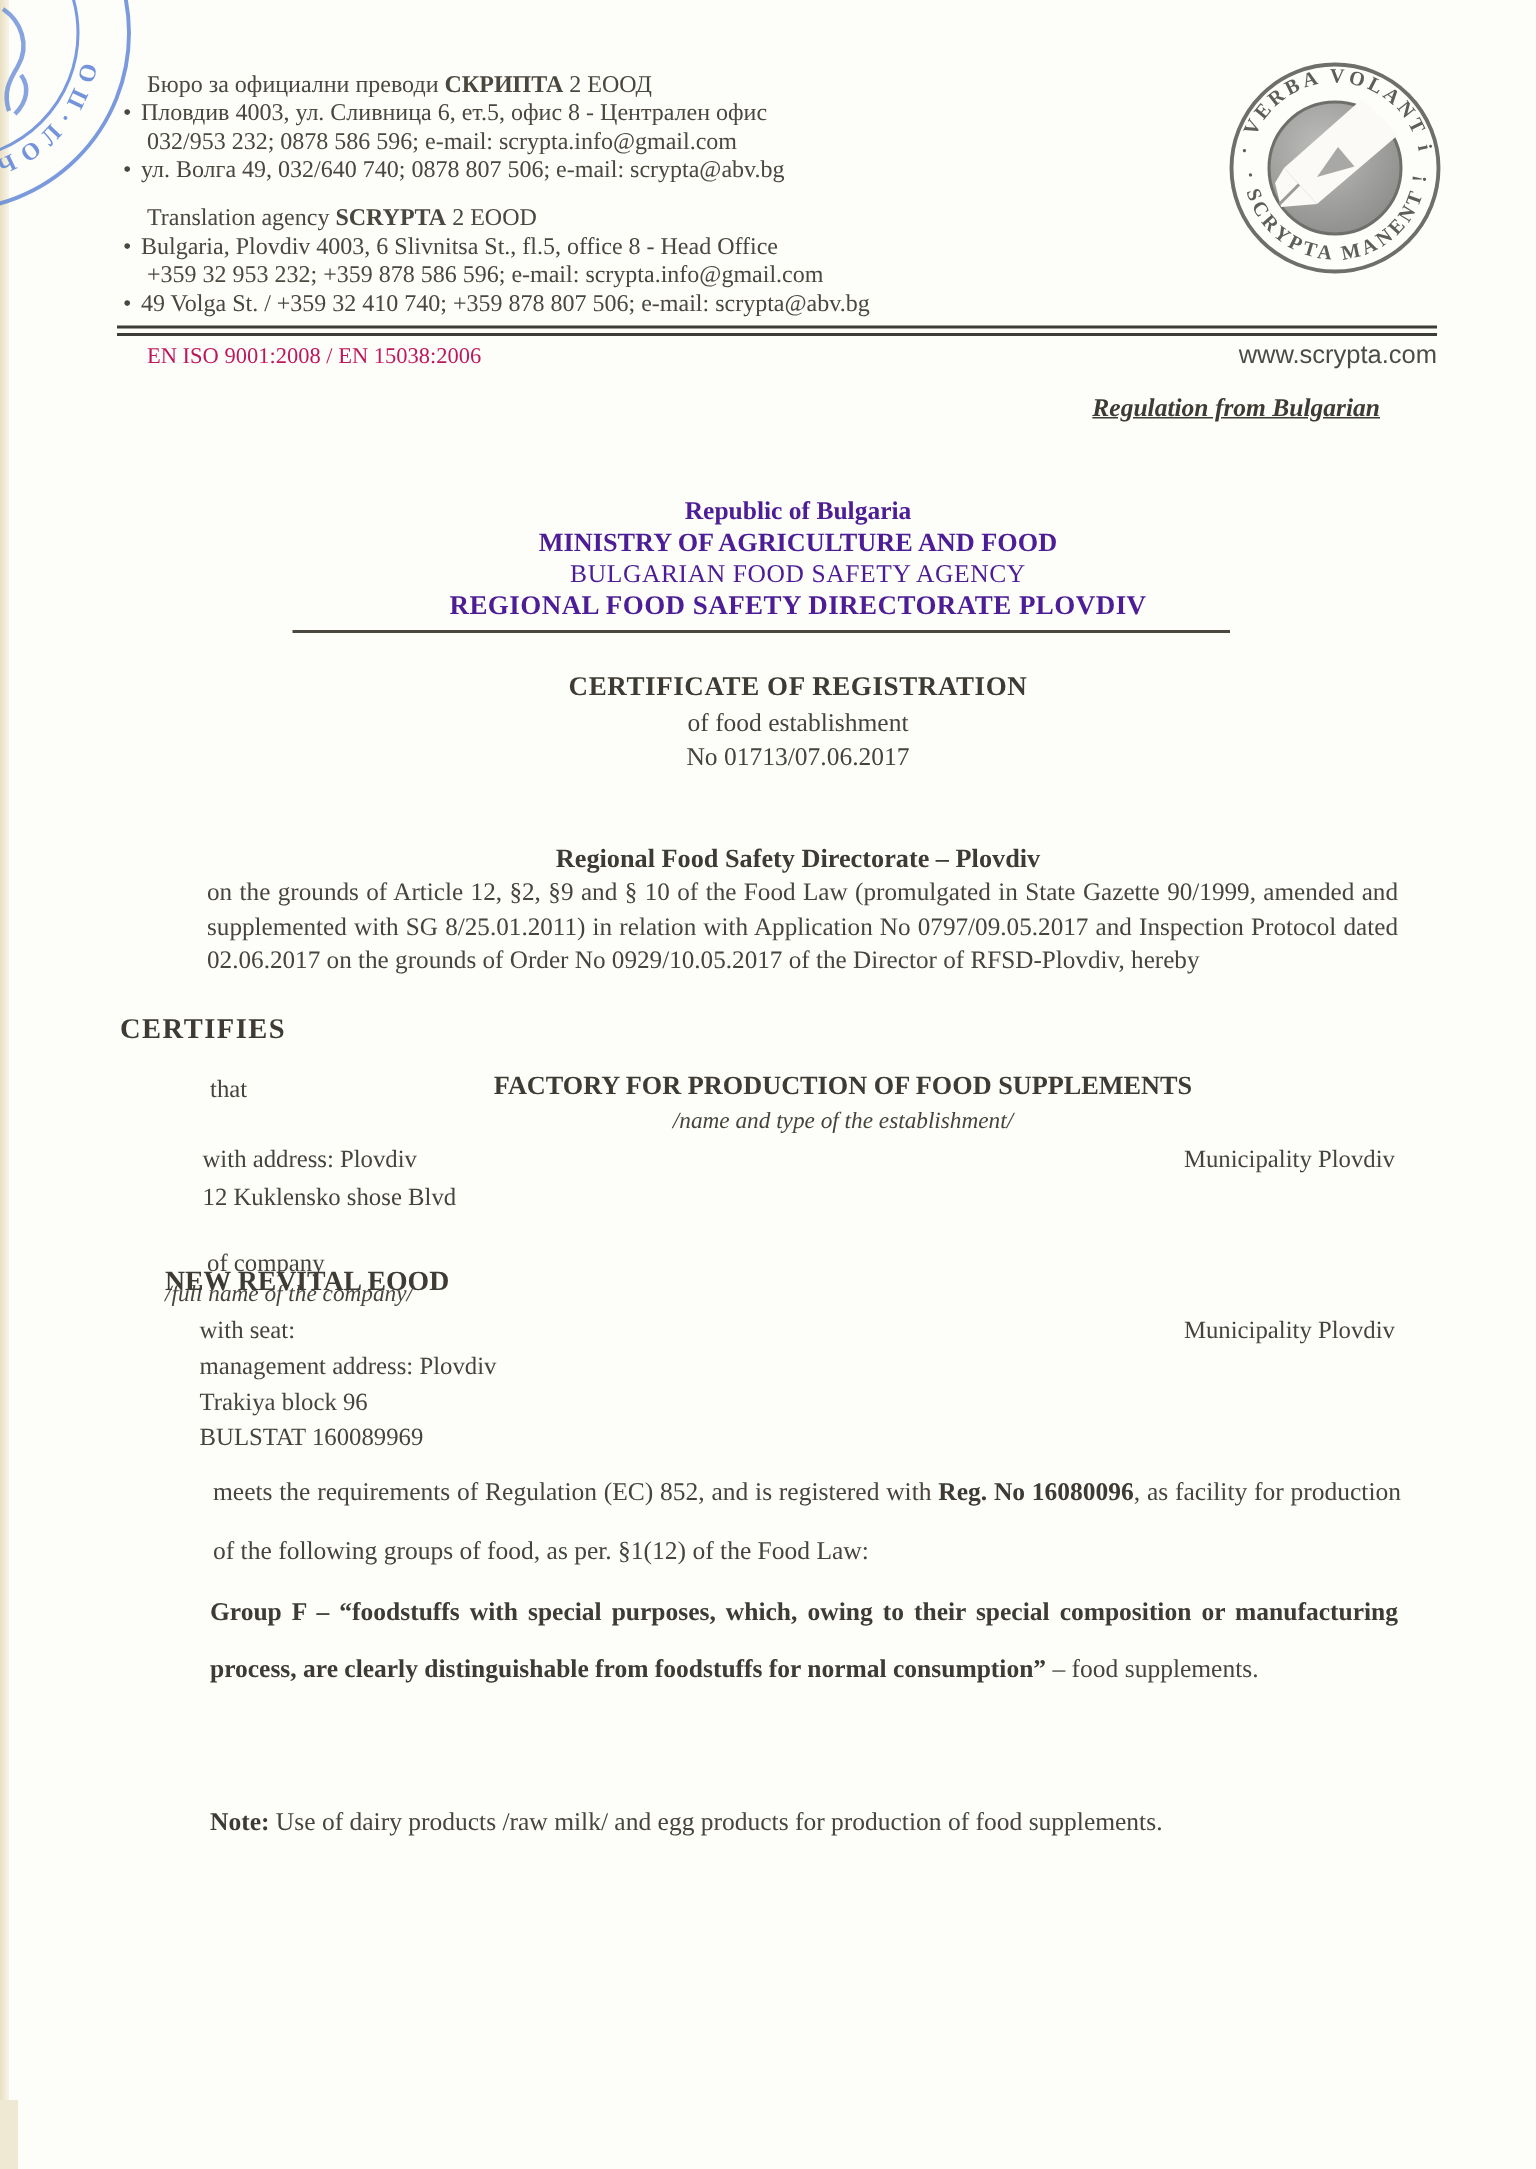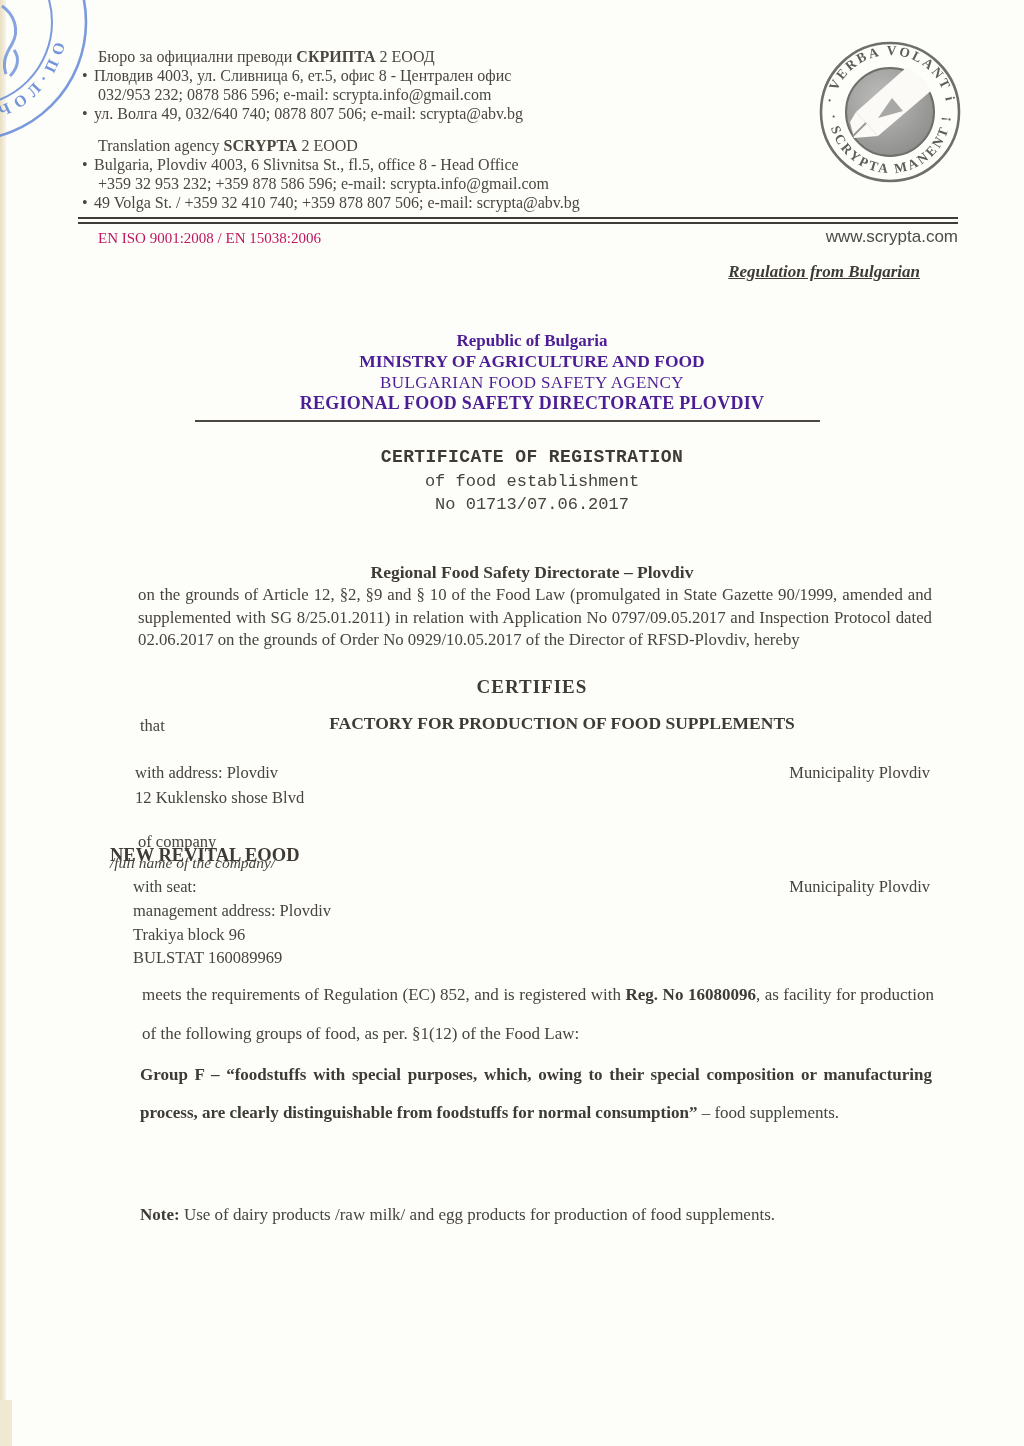--- a/index.html
+++ b/index.html
@@ -40,31 +40,31 @@
   
   .authority{position:absolute;left:80px;right:40px;top:330px;text-align:center;
     line-height:21px;color:#4c1d95;}
   .auth-1{font-weight:bold;font-size:17px;}
   .auth-2{font-weight:bold;font-size:17.5px;}
   .auth-3{font-size:17px;letter-spacing:.4px;}
   .auth-4{font-weight:bold;font-size:18px;letter-spacing:.3px;}
   .heading-rule{position:absolute;left:195px;top:420px;width:625px;height:2px;background:#4a483f;}
 
   
-  .cert{position:absolute;left:80px;right:40px;top:446px;text-align:center;line-height:23.5px;font-family:Liberation Mono, monospace;}
+  .cert{position:absolute;left:80px;right:40px;top:446px;text-align:center;line-height:23.5px;}
   .cert-title{font-weight:bold;font-size:18px;letter-spacing:.4px;color:#3d3b33;}
   .cert-sub{font-size:17px;}
   .cert-no{font-size:17px;}
 
   
   .dir-heading{position:absolute;left:80px;right:40px;top:562px;text-align:center;
     font-weight:bold;font-size:17.5px;color:#3d3b33;}
   .grounds{position:absolute;left:138px;top:584px;width:794px;margin:0;
     font-size:16.8px;line-height:22.5px;text-align:justify;}
-  .certifies{position:absolute;left:80px;right:40px;top:676px;text-align:center;
+  .certifies{position:absolute;left:80px;right:40px;top:676px;
     font-weight:bold;font-size:19px;letter-spacing:1px;color:#3d3b33;}
   .that-label{position:absolute;left:140px;top:716px;font-size:16.5px;}
   .estab-name{position:absolute;left:110px;right:10px;top:713px;text-align:center;
     font-weight:bold;font-size:17.5px;color:#3d3b33;}
   .estab-caption{position:absolute;left:110px;right:10px;top:739px;text-align:center;
     font-style:italic;font-size:15.5px;}
   .addr1{position:absolute;left:135px;top:763px;font-size:16.5px;}
   .muni1{position:absolute;right:94px;top:763px;font-size:16.5px;}
   .addr2{position:absolute;left:135px;top:788px;font-size:16.5px;}
   .company-label{position:absolute;left:138px;top:832px;font-size:16.5px;}
@@ -162,20 +162,21 @@
     <div class="cert-sub">of food establishment</div>
     <div class="cert-no">No 01713/07.06.2017</div>
   </div>
 
   <div class="dir-heading">Regional Food Safety Directorate – Plovdiv</div>
   <p class="grounds">on the grounds of Article 12, §2, §9 and § 10 of the Food Law (promulgated in State Gazette 90/1999, amended and supplemented with SG 8/25.01.2011) in relation with Application No 0797/09.05.2017 and Inspection Protocol dated 02.06.2017 on the grounds of Order No 0929/10.05.2017 of the Director of RFSD-Plovdiv, hereby</p>
   <div class="certifies">CERTIFIES</div>
 
   <div class="that-label">that</div>
   <div class="estab-name">FACTORY FOR PRODUCTION OF FOOD SUPPLEMENTS</div>
+  <div class="estab-caption">/name and type of the establishment/</div>
 
   <div class="addr1">with address: Plovdiv</div>
   <div class="muni1">Municipality Plovdiv</div>
   <div class="addr2">12 Kuklensko shose Blvd</div>
 
   <div class="company-label">of company</div>
   <div class="company-name">NEW REVITAL EOOD</div>
   <div class="company-caption">/full name of the company/</div>
 
   <div class="seat-label">with seat:</div>

